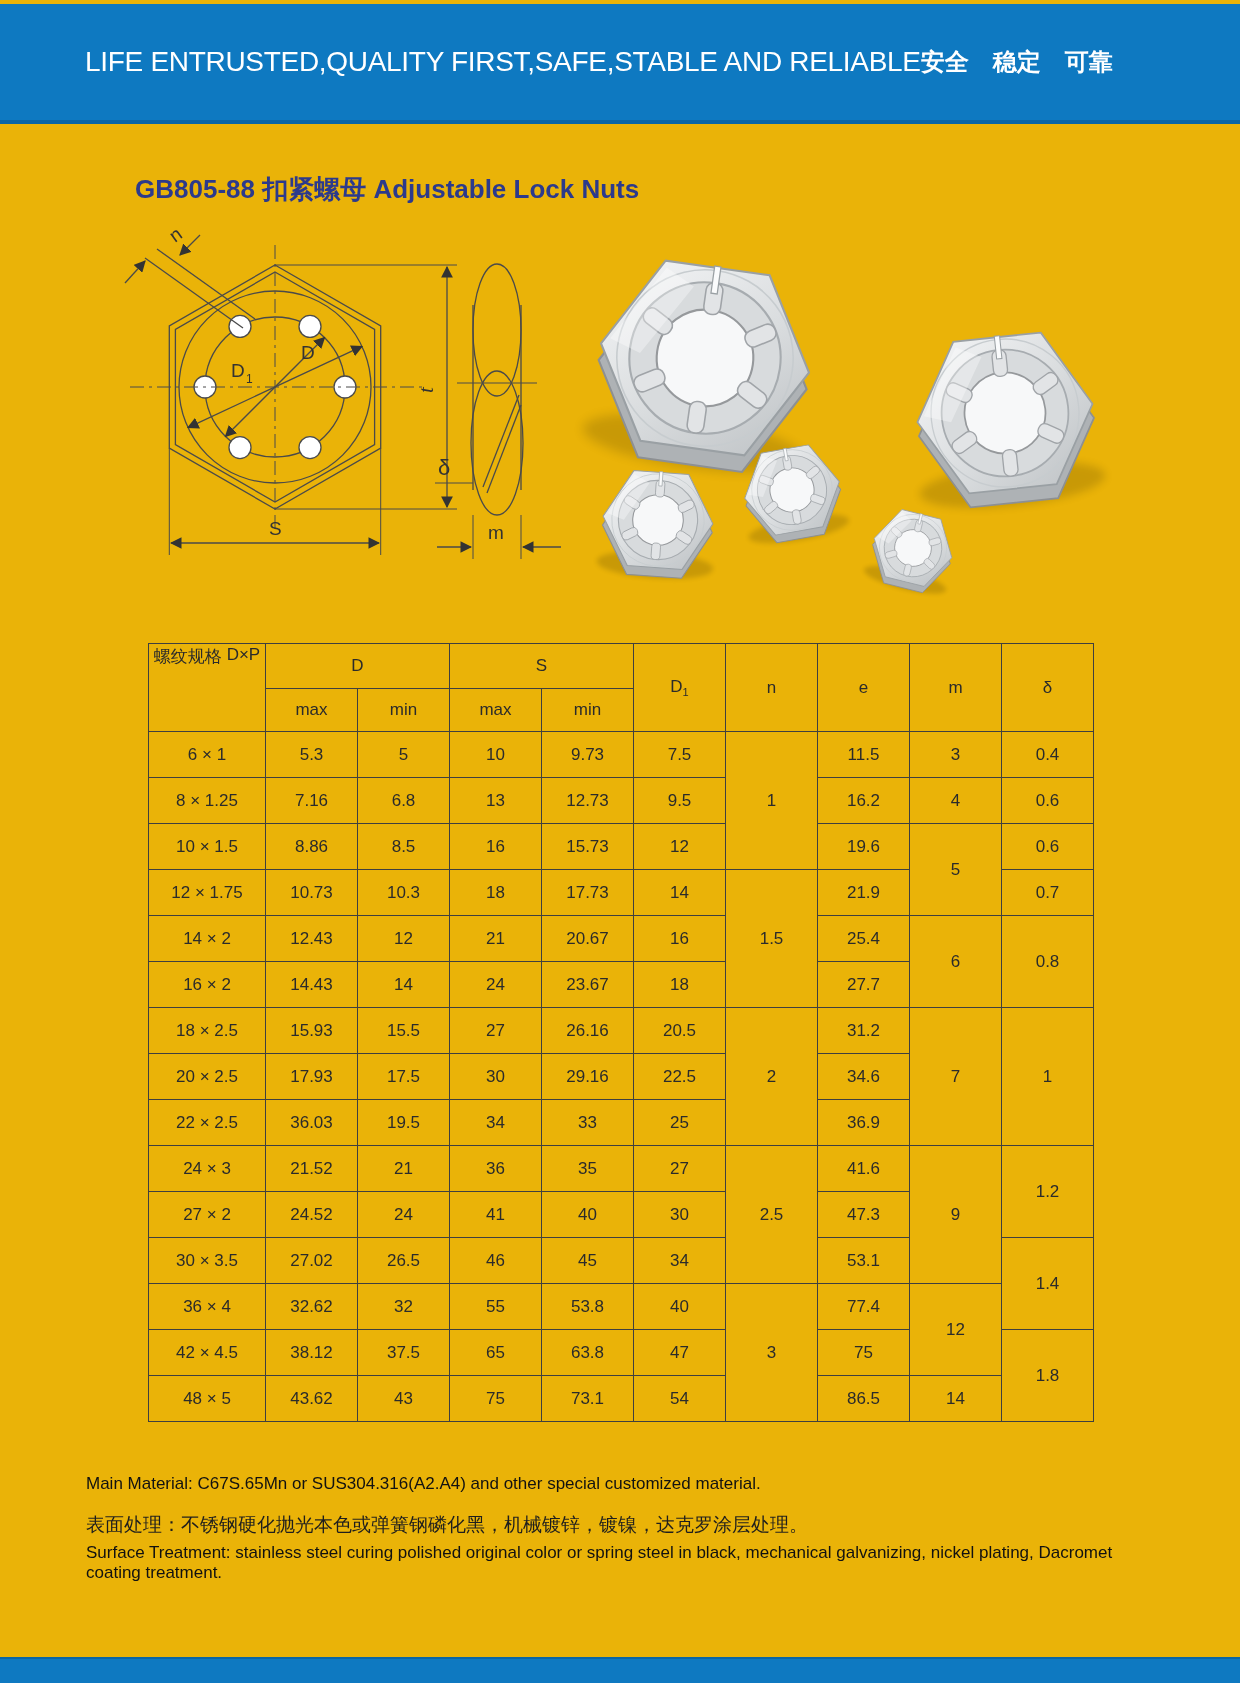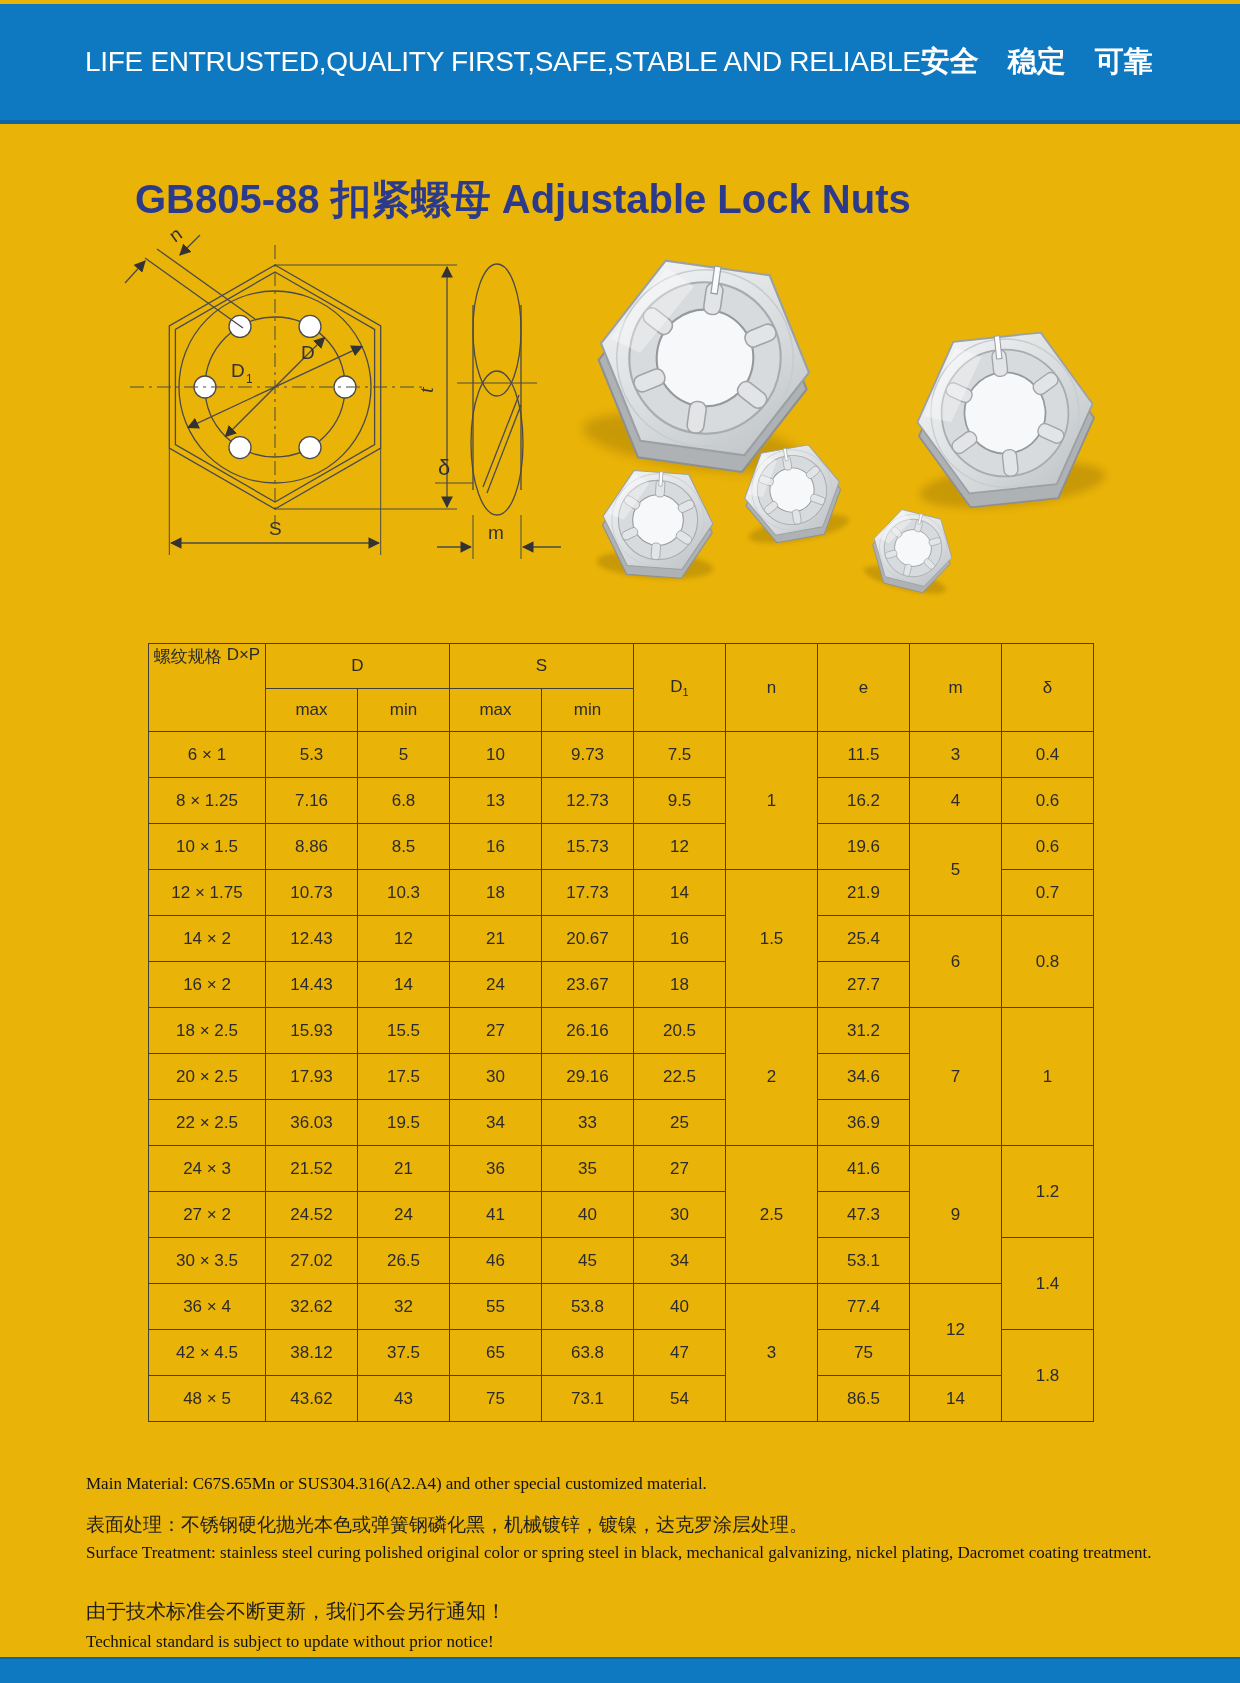--- a/index.html
+++ b/index.html
@@ -4,24 +4,24 @@
 <style>
   html,body{margin:0;padding:0;background:#fff;}
   .page{position:relative;width:1240px;height:1683px;background:#eab308;overflow:hidden;
         font-family:"Liberation Sans",sans-serif;margin:0 auto;}
 
   
   .band-top{position:absolute;left:0;top:4px;width:100%;height:120px;background:#0e79c1;
             border-bottom:4px solid #0b66a4;display:flex;align-items:center;
             justify-content:space-between;box-sizing:border-box;padding:0 180px 0 85px;}
   .slogan-en{color:#fff;font-size:28px;letter-spacing:-0.3px;white-space:nowrap;}
-  .slogan-cn{color:#fff;font-size:29px;font-weight:bold;white-space:nowrap;}
-
-  
-  .title{position:absolute;left:135px;top:172px;font-size:40px;font-weight:600;
+  .slogan-cn{color:#fff;font-size:24px;font-weight:bold;white-space:nowrap;}
+
+  
+  .title{position:absolute;left:135px;top:172px;font-size:26px;font-weight:600;
          color:#2c3a8c;margin:0;white-space:nowrap;}
 
   
   .drawing-svg{position:absolute;left:105px;top:225px;}
   .photo-svg{position:absolute;left:570px;top:218px;}
   .dim{font-family:"Liberation Sans",sans-serif;font-size:19px;fill:#333;}
   .dim-big{font-size:22px;}
   .dim-it{font-family:"Liberation Serif",serif;font-style:italic;font-size:21px;}
   .dim-sub{font-size:12px;}
 
@@ -33,21 +33,21 @@
   table.spec thead tr.h1 th{height:44px;}
   table.spec thead tr.h2 th{height:42px;}
   table.spec tbody td{height:45px;}
   th.spec-col{width:116px;}
   .spec-head-cell{display:flex;flex-direction:row;justify-content:space-evenly;height:86px;}
   table.spec sub{font-size:11px;}
 
   
   .notes{position:absolute;left:86px;top:1474px;width:1080px;color:#222;}
   .note-cn{font-size:19px;color:#1e1e1e;margin:0 0 5px 0;}
-  .note-en{font-family:Liberation Serif, serif;font-size:17px;color:#111;margin:0 0 18px 0;}
+  .note-en{font-family:Liberation Sans, sans-serif;font-size:17px;color:#111;margin:0 0 18px 0;}
   .notice{position:absolute;left:86px;top:1598px;width:1080px;}
   .notice-cn{font-size:20px;color:#1e1e1e;margin:0 0 7px 0;}
   .notice-en{font-family:"Liberation Serif",serif;font-size:17px;color:#111;margin:0;}
 
   
   .band-bottom{position:absolute;left:0;top:1657px;width:100%;height:26px;background:#0e79c1;
                border-top:2px solid #0b66a4;box-sizing:border-box;}
 </style>
 </head>
 <body>
@@ -360,19 +360,15 @@
         </tr>
       </tbody>
   </table>
 
   <div class="notes">
     <p class="note-en">Main Material: C67S.65Mn or SUS304.316(A2.A4) and other special customized material.</p>
     <p class="note-cn">表面处理：不锈钢硬化抛光本色或弹簧钢磷化黑，机械镀锌，镀镍，达克罗涂层处理。</p>
     <p class="note-en">Surface Treatment: stainless steel curing polished original color or spring steel in black, mechanical galvanizing, nickel plating, Dacromet coating treatment.</p>
   </div>
 
-  <div class="notice">
-    <p class="notice-cn">由于技术标准会不断更新，我们不会另行通知！</p>
-    <p class="notice-en">Technical standard is subject to update without prior notice!</p>
-  </div>
 
   <footer class="band-bottom"></footer>
 </div>
 
 </body></html>

